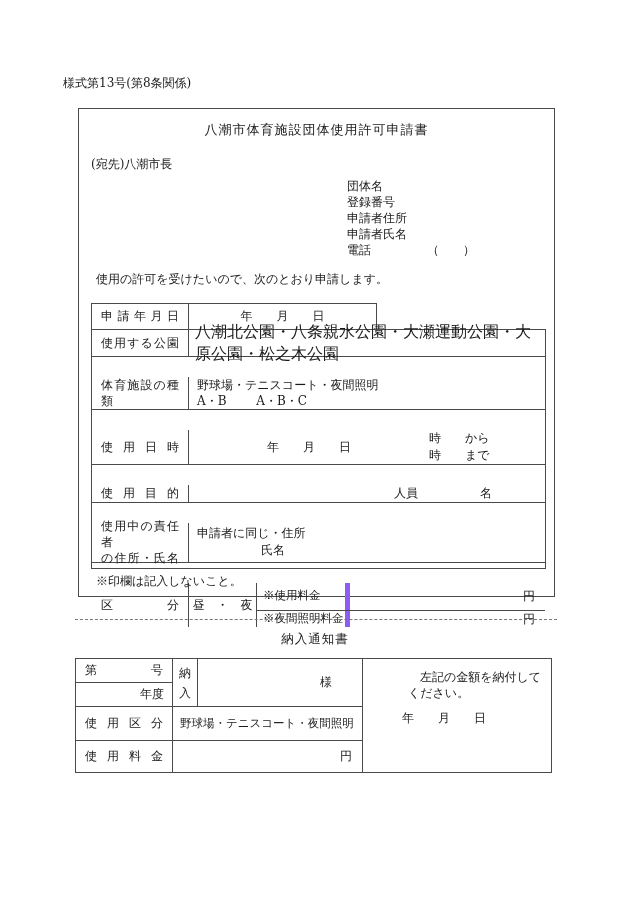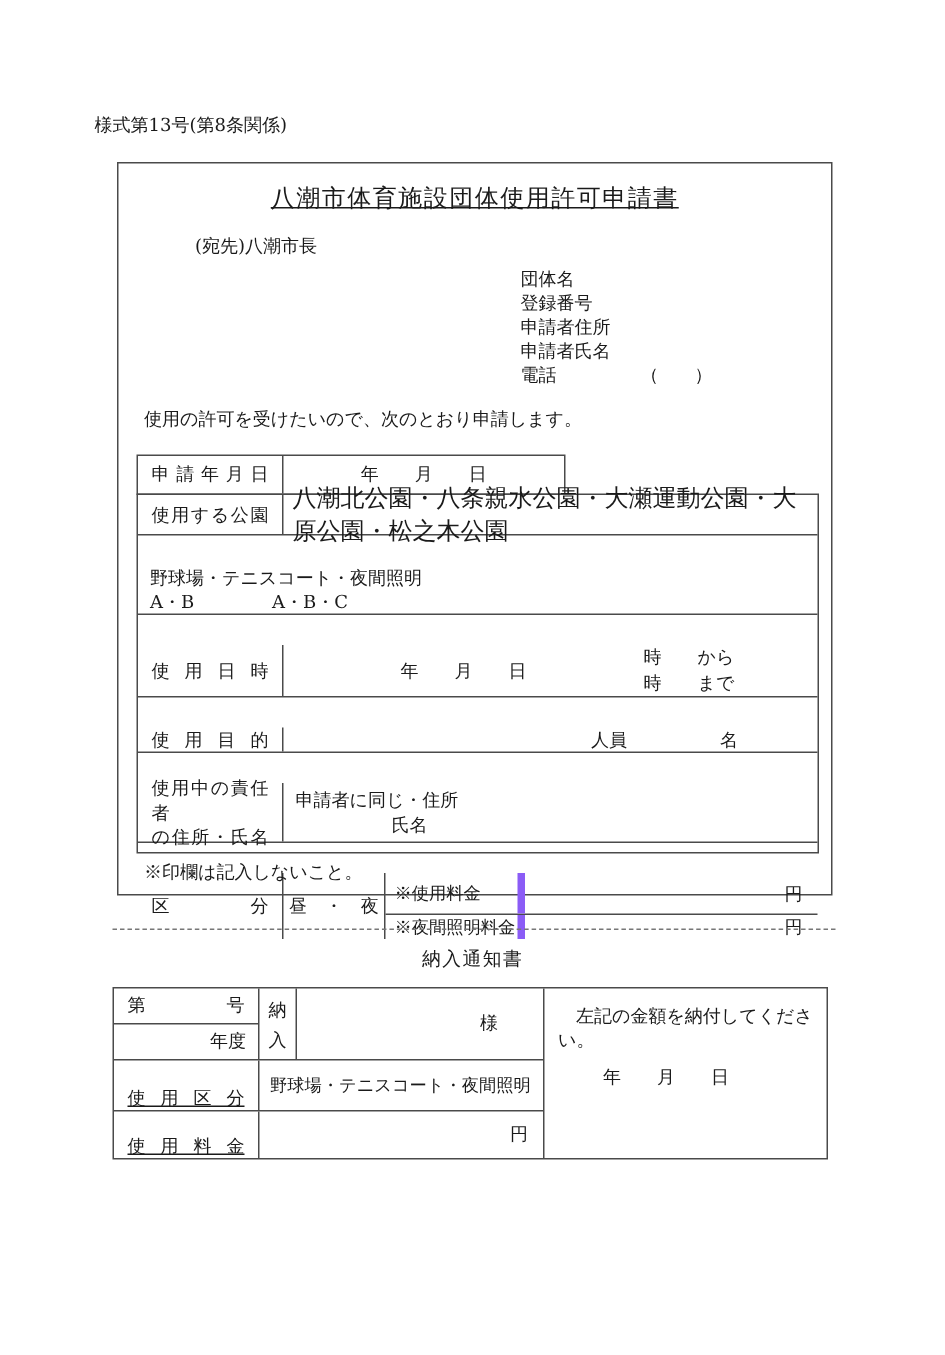--- a/index.html
+++ b/index.html
@@ -9,22 +9,22 @@
     font-family: "DejaVu Serif", "Liberation Serif", serif;
     color: #1a1a1a; font-size: 12px; line-height: 1.35;
   }
   .abs { position: absolute; }
 
   
   #form-no { left: 63px; top: 75px; }
 
   
   #app-box { left: 78px; top: 108px; width: 477px; height: 489px; border: 1px solid #4a4a4a; }
-  #app-title { width: 100%; text-align: center; padding-top: 12px; font-size: 16px; letter-spacing: 1px; text-decoration: underline; }
-  #addressee { position: absolute; left: 12px; top: 47px; margin-left: 39px; }
+  #app-title { width: 100%; text-align: center; padding-top: 12px; font-size: 13px; letter-spacing: 1px; }
+  #addressee { position: absolute; left: 12px; top: 47px; }
   #applicant-fields { position: absolute; left: 268px; top: 69px; }
   #applicant-fields .fld { height: 16px; }
   #tel-line { display: flex; }
   #tel-line .paren { margin-left: 56px; }
   #declaration { position: absolute; left: 17px; top: 162px; }
 
   
   #row-app-date { position: absolute; left: 12px; top: 194px; width: 286px; height: 27px;
                   border: 1px solid #4a4a4a; display: flex; background: #fff; }
   #app-table { position: absolute; left: 12px; top: 220px; width: 455px; height: 240px;
@@ -33,21 +33,21 @@
   .t-row.last { border-bottom: none; flex: 1; }
   .l-cell { width: 97px; border-right: 1px solid #4a4a4a; display: flex;
             flex-direction: column; justify-content: center; flex-shrink: 0; }
   .jl { width: 100%; padding: 0 9px; text-align: justify; text-align-last: justify; }
   .v-cell { flex: 1; display: flex; align-items: center; padding-left: 8px; min-width: 0; }
   .v-center { justify-content: center; padding-left: 0; }
   .small { font-size: 16px; }
 
   .r-facility .v-cell { flex-direction: column; align-items: flex-start; justify-content: center; }
   .fac-line { line-height: 16px; }
-  .fac2b { margin-left: 48px; }
+  .fac2b { margin-left: 26px; }
 
   .r-datetime .v-cell { padding-left: 0; }
   .dt-date { width: 240px; text-align: center; }
   .dt-time { line-height: 17px; }
 
   .r-purpose .v-cell { padding-left: 0; }
   .purpose-personnel { margin-left: 205px; }
   .purpose-unit { margin-left: 62px; }
 
   .r-manager .v-cell { flex-direction: column; align-items: flex-start; justify-content: center; }
@@ -76,25 +76,25 @@
   .nt-num { width: 97px; border-right: 1px solid #4a4a4a; display: flex; flex-direction: column; flex-shrink: 0; }
   .nt-num-top { height: 24px; border-bottom: 1px solid #4a4a4a; display: flex;
                 justify-content: space-between; align-items: center; padding: 0 9px; }
   .nt-num-bottom { flex: 1; display: flex; justify-content: flex-end; align-items: center; padding-right: 8px; }
   .nt-nonyu { width: 25px; border-right: 1px solid #4a4a4a; display: flex; flex-direction: column;
               align-items: center; justify-content: center; gap: 8px; line-height: 12px; flex-shrink: 0; }
   .nt-sama { flex: 1; display: flex; align-items: center; justify-content: flex-end; padding-right: 30px; }
   .nt-r2 { height: 34px; border-bottom: 1px solid #4a4a4a; display: flex; }
   .nt-r3 { flex: 1; display: flex; }
   .nt-label { width: 97px; border-right: 1px solid #4a4a4a; display: flex;
-              flex-direction: column; justify-content: flex-end; flex-shrink: 0; text-decoration: underline; }
+              flex-direction: column; justify-content: center; flex-shrink: 0; }
   .nt-value { flex: 1; display: flex; align-items: center; padding-left: 7px; font-size: 11.5px; }
   .nt-value.money { justify-content: flex-end; padding-right: 10px; font-size: 12px; }
   .nt-right { flex: 1; padding: 10px 8px 0 9px; line-height: 16px; }
-  .nt-msg { text-indent: 1em; }
+  .nt-msg { text-indent: 1em; margin-left: 36px; }
   .nt-date { margin: 9px 0 0 30px; }
   .nt-mayor { display: flex; justify-content: space-between; margin-top: 9px; padding-right: 3px; }
 </style>
 </head>
 <body>
 
 <div class="abs" id="form-no">様式第13号(第8条関係)</div>
 
 <div class="abs" id="app-box">
   <div id="app-title">八潮市体育施設団体使用許可申請書</div>
@@ -123,20 +123,23 @@
   <div id="app-table">
 
     <div class="t-row" style="height:27px;">
       <div class="l-cell">
         <div class="jl">使用する公園</div>
       </div>
       <div class="v-cell small" style="padding-left:6px;">八潮北公園・八条親水公園・大瀬運動公園・大原公園・松之木公園</div>
     </div>
 
     <div class="t-row r-facility" style="height:36px;">
+      <div class="l-cell">
+        <div class="jl">体育施設の種類</div>
+      </div>
       <div class="v-cell">
         <div class="fac-line">野球場・テニスコート・夜間照明</div>
         <div class="fac-line">
           <span>A・B</span>
           <span class="fac2b">A・B・C</span>
         </div>
       </div>
     </div>
 
     <div class="t-row r-datetime" style="height:35px;">

